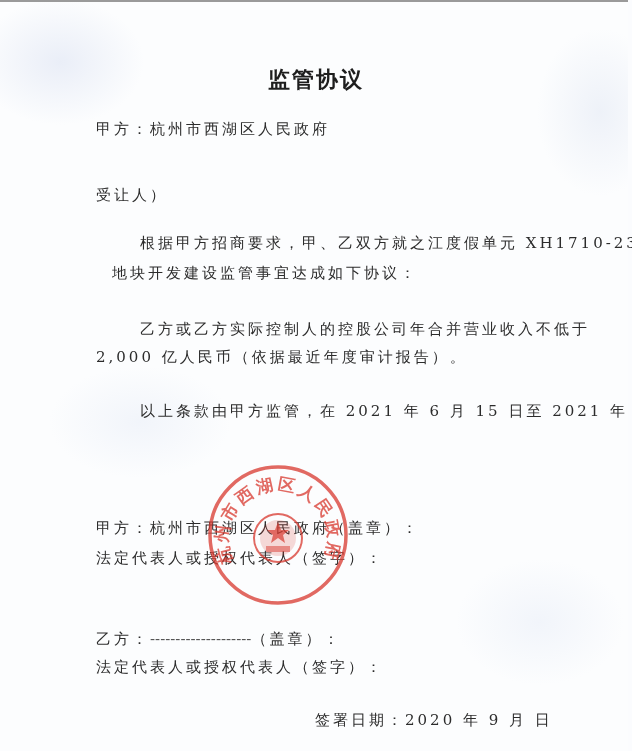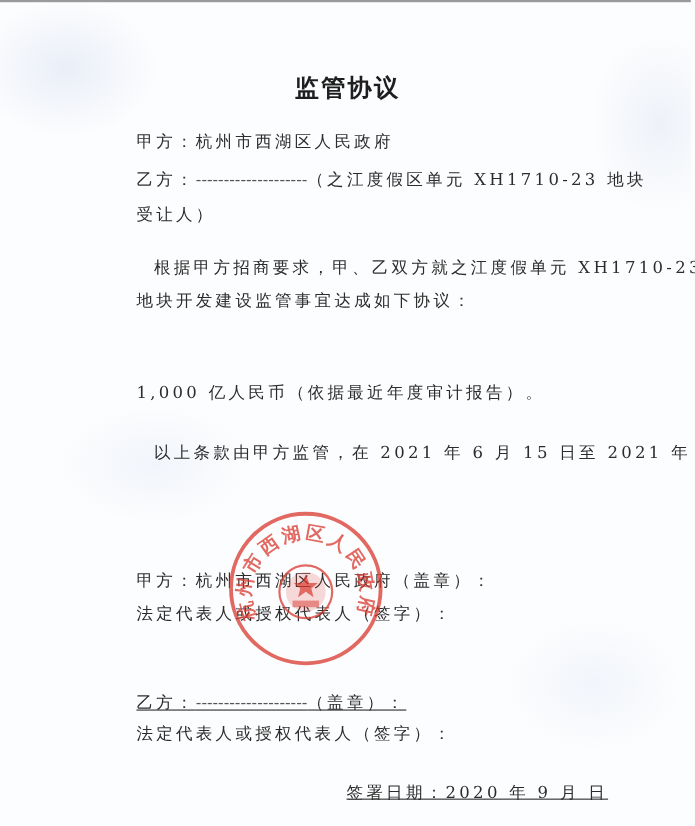--- a/index.html
+++ b/index.html
@@ -20,62 +20,60 @@
       #fcfdfe;
     border-top: 2px solid #9a9a9a;
     box-sizing: border-box;
   }
   .title {
     position: absolute; top: 63px; left: 0; width: 632px; text-align: center;
     font-family: "DejaVu Sans", "Liberation Sans", sans-serif;
     font-weight: bold; font-size: 22px; letter-spacing: 2px; color: #1e1e1e;
   }
   .line {
-    position: absolute; left: 124px; font-size: 15px; letter-spacing: 3px;
+    position: absolute; left: 96px; font-size: 15px; letter-spacing: 3px;
     white-space: nowrap; color: #2c2c2c;
   }
   .indent { left: 140px; }
   .dash { letter-spacing: 0; color: #555; }
   .stamp {
     position: absolute; left: 207px; top: 462px; width: 142px; height: 142px;
     opacity: 0.75; pointer-events: none;
   }
 </style>
 </head>
 <body>
 
 <div class="page">
 
   <div class="title">监管协议</div>
 
   <div class="line" style="top:118px;">
     <span>甲方：</span><span>杭州市西湖区人民政府</span>
   </div>
 
-  <div class="line" style="top:152px;">
-    <span>乙方：</span><span class="dash">--------------------</span><span>（之江度假区单元 XH1710-23 地块</span>
-  </div>
   <div class="line" style="top:184px;text-align:right;">受让人）</div>
 
   <div class="line indent" style="top:232px;">根据甲方招商要求，甲、乙双方就之江度假单元 XH1710-23</div>
-  <div class="line" style="top:262px;">地块开发建设监管事宜达成如下协议：</div>
+  <div class="line" style="top:262px;margin-left:16px;">地块开发建设监管事宜达成如下协议：</div>
 
-  <div class="line" style="top:346px;">1,000 亿人民币（依据最近年度审计报告）。</div>
+  <div class="line indent" style="top:318px;">乙方或乙方实际控制人的控股公司年合并营业收入不低于</div>
+  <div class="line" style="top:346px;">2,000 亿人民币（依据最近年度审计报告）。</div>
 
   <div class="line indent" style="top:400px;">以上条款由甲方监管，在 2021 年 6 月 15 日至 2021 年 6 月</div>
 
   <div class="line" style="top:517px;">甲方：杭州市西湖区人民政府（盖章）：</div>
   <div class="line" style="top:547px;">法定代表人或授权代表人（签字）：</div>
 
-  <div class="line" style="top:628px;text-decoration:underline;">
+  <div class="line" style="top:628px;">
     <span>乙方：</span><span class="dash">--------------------</span><span>（盖章）：</span>
   </div>
   <div class="line" style="top:656px;">法定代表人或授权代表人（签字）：</div>
 
-  <div class="line" style="top:709px; left:315px;text-decoration:underline;">签署日期：2020 年  9  月      日</div>
+  <div class="line" style="top:709px; left:315px;">签署日期：2020 年  9  月      日</div>
 
   <svg class="stamp" viewBox="0 0 142 142">
     <defs>
       <path id="arcText" d="M 26 98 A 50 50 0 1 1 116 98" fill="none"></path>
     </defs>
     <circle cx="71" cy="71" r="68" fill="none" stroke="#d8382e" stroke-width="3.5"></circle>
     <text font-size="17" font-weight="bold" fill="#d8382e" font-family="DejaVu Sans, sans-serif" letter-spacing="3">
       <textPath href="#arcText">杭州市西湖区人民政府</textPath>
     </text>
     <g>

